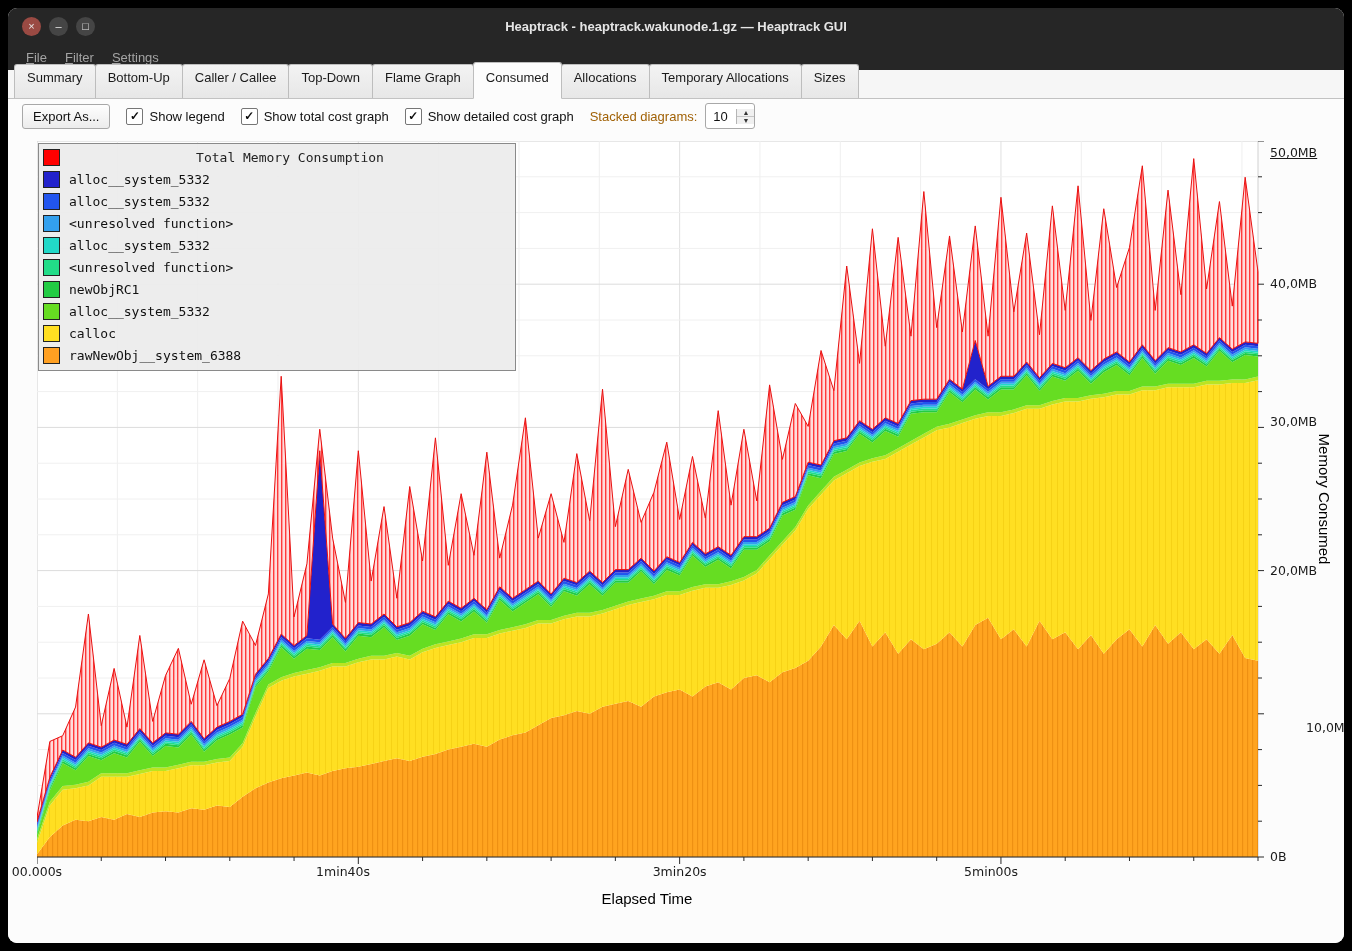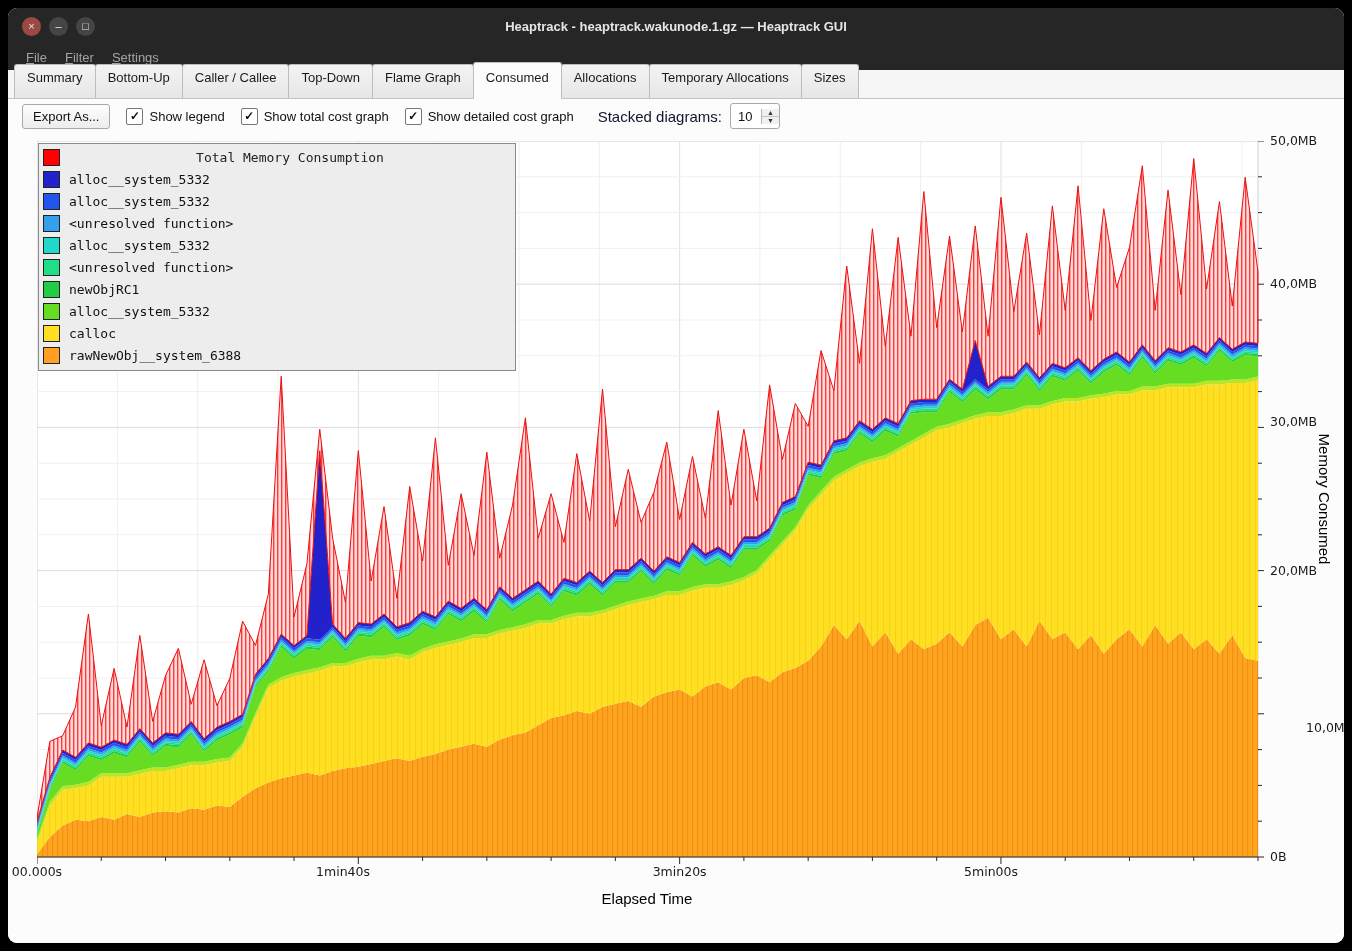--- a/index.html
+++ b/index.html
@@ -26,21 +26,21 @@
        white-space:nowrap;}
   .tab.active{background:#fcfcfc;padding-top:7px;margin-bottom:-1px;border-bottom:1px solid #fcfcfc;}
   
   .toolbar{height:34px;background:#fcfcfc;display:flex;align-items:center;gap:16px;padding:0 14px;}
   .btn{font-size:13px;color:#111;padding:4px 10px;background:linear-gradient(#fefefe,#ececec);
        border:1px solid #a8a8a8;border-radius:3px;font-family:"Liberation Sans",sans-serif;}
   .cb{display:inline-flex;align-items:center;gap:6px;font-size:13px;color:#111;}
   .cbbox{width:15px;height:15px;background:#fff;border:1px solid #767676;border-radius:2px;
          display:inline-flex;align-items:center;justify-content:center;font-size:12px;font-weight:bold;
          color:#0c0c0c;line-height:1;}
-  .spin-label{font-size:15px;color:#0f172a;margin-left:8px;}
+  .spin-label{font-size:13px;color:#a16207;}
   .spinbox{display:inline-flex;align-items:center;border:1px solid #a8a8a8;border-radius:3px;
            background:#fff;height:24px;margin-left:-8px;}
   .spin-value{font-size:13px;color:#111;display:flex;align-items:center;padding:0 7px;min-width:16px;}
   .spin-arrows{width:17px;display:flex;flex-direction:column;border-left:1px solid #b5b5b5;}
   .spin-arrows span{flex:1;display:flex;align-items:center;justify-content:center;font-size:7px;
                     color:#333;background:#f0f0f0;}
   .spin-arrows .up{border-bottom:1px solid #c5c5c5;}
   
   #chart-wrap{position:absolute;left:0;right:0;top:125px;bottom:0;background:#fcfcfc;}
   #plot-svg{position:absolute;left:29px;top:8px;}
@@ -271,16 +271,16 @@
       </div>
   <div class="xtick" style="left: 29px;">00.000s</div>
       <div class="xtick" style="left: 335px;">1min40s</div>
       <div class="xtick" style="left: 671.632px;">3min20s</div>
       <div class="xtick" style="left: 983px;">5min00s</div>
       <div class="ytick" style="top: 716px;">0B</div>
       <div class="ytick" style="top: 587px; margin-left: 36px;">10,0MB</div>
       <div class="ytick" style="top: 429.6px;">20,0MB</div>
       <div class="ytick" style="top: 281px;">30,0MB</div>
       <div class="ytick" style="top: 143.2px;">40,0MB</div>
-      <div class="ytick" style="top: 0px;">50,0MB</div>
+      <div class="ytick" style="top: 12px; text-decoration: underline;">50,0MB</div>
     </div>
 
 </div>
 
 </body></html>

